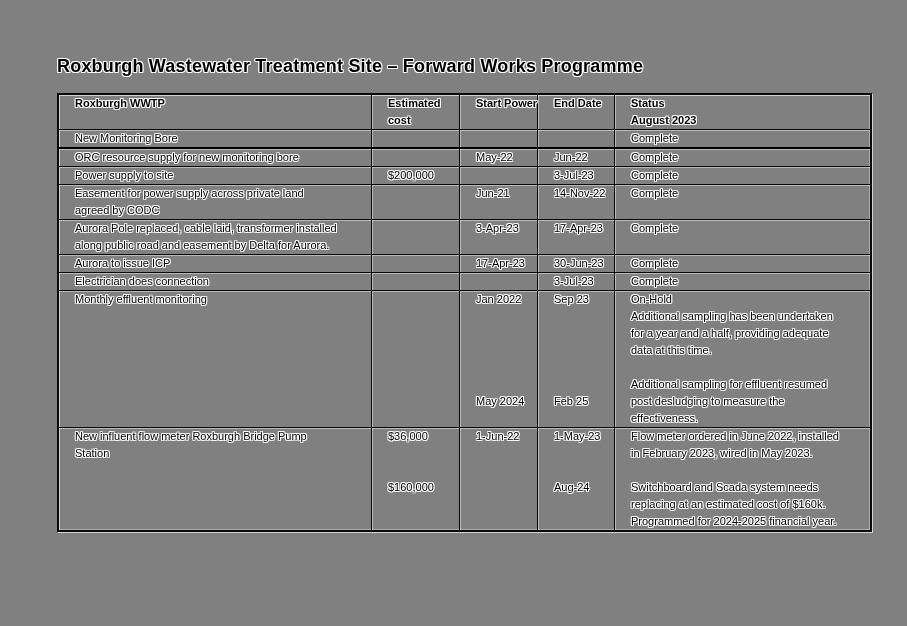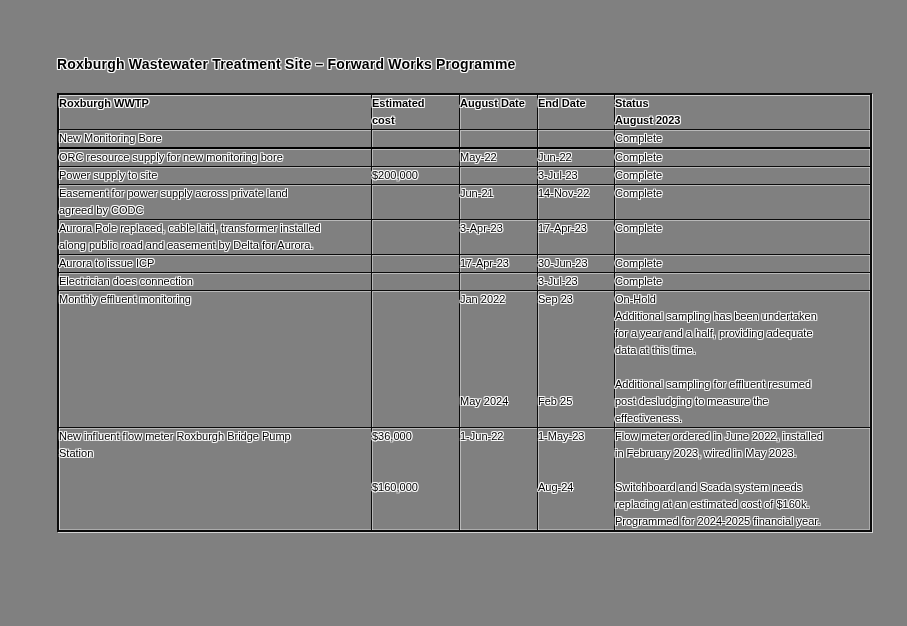--- a/index.html
+++ b/index.html
@@ -27,21 +27,21 @@
       1px 0 0 rgba(255,255,255,.7),
      -1px 0 0 rgba(255,255,255,.7),
       0 1px 0 rgba(255,255,255,.7),
       0 -1px 0 rgba(255,255,255,.7);
   }
   .doc-title {
     position: absolute;
     left: 57px;
     top: 56px;
     margin: 0;
-    font-size: 14px;
+    font-size: 18px;
     font-weight: bold;
     letter-spacing: .2px;
   }
   table.fwp {
     position: absolute;
     left: 57px;
     top: 93px;
     table-layout: fixed;
     width: 813px;
     border-collapse: separate;
@@ -49,21 +49,21 @@
     border: 2px solid #0a0a0a;
     box-shadow: 1px 1px 0 rgba(255,255,255,.65), inset 0 0 0 1px rgba(255,255,255,.35);
     background: #808080;
   }
   col.c-task   { width: 313px; }
   col.c-cost   { width: 88px; }
   col.c-start  { width: 78px; }
   col.c-end    { width: 77px; }
   col.c-status { width: 255px; }
   th, td {
-    padding: 0 0;
+    padding: 0 16px;
     vertical-align: top;
     text-align: left;
     font-size: 11px;
     font-weight: normal;
     border-right: 1px solid #0a0a0a;
     border-bottom: 1px solid #0a0a0a;
     box-shadow: inset 1px 1px 0 rgba(255,255,255,.45);
     margin-left: 8px;
   }
   th:last-child, td:last-child { border-right: none; }
@@ -96,21 +96,21 @@
     <thead>
         <tr>
           <th>
             <div class="ln">Roxburgh WWTP</div>
           </th>
           <th>
             <div class="ln">Estimated</div>
             <div class="ln">cost</div>
           </th>
           <th>
-            <div class="ln">August Date</div>
+            <div class="ln">Start Power</div>
           </th>
           <th>
             <div class="ln">End Date</div>
           </th>
           <th>
             <div class="ln">Status</div>
             <div class="ln">August 2023</div>
           </th>
         </tr>
       </thead>

